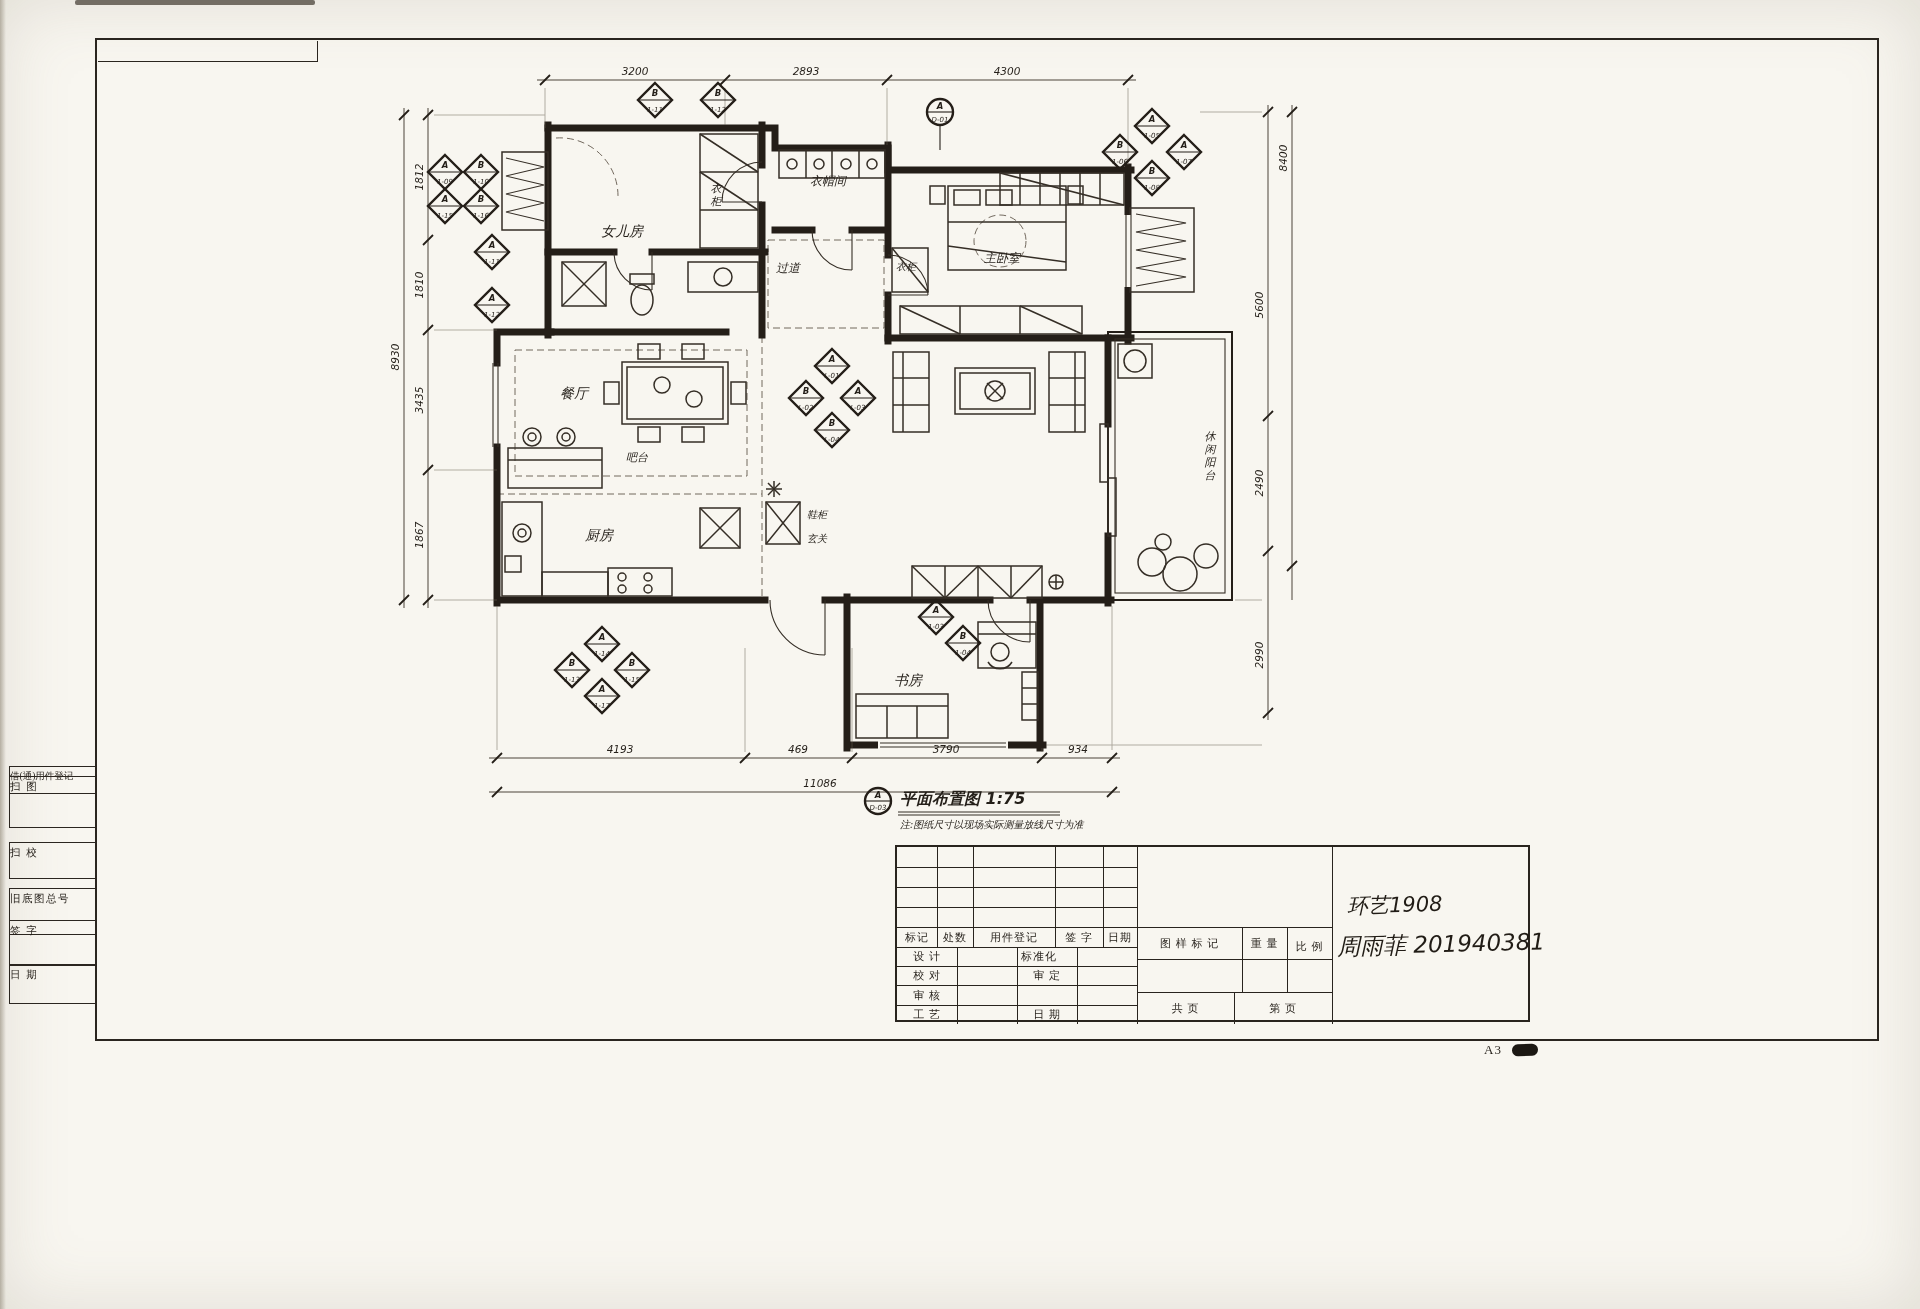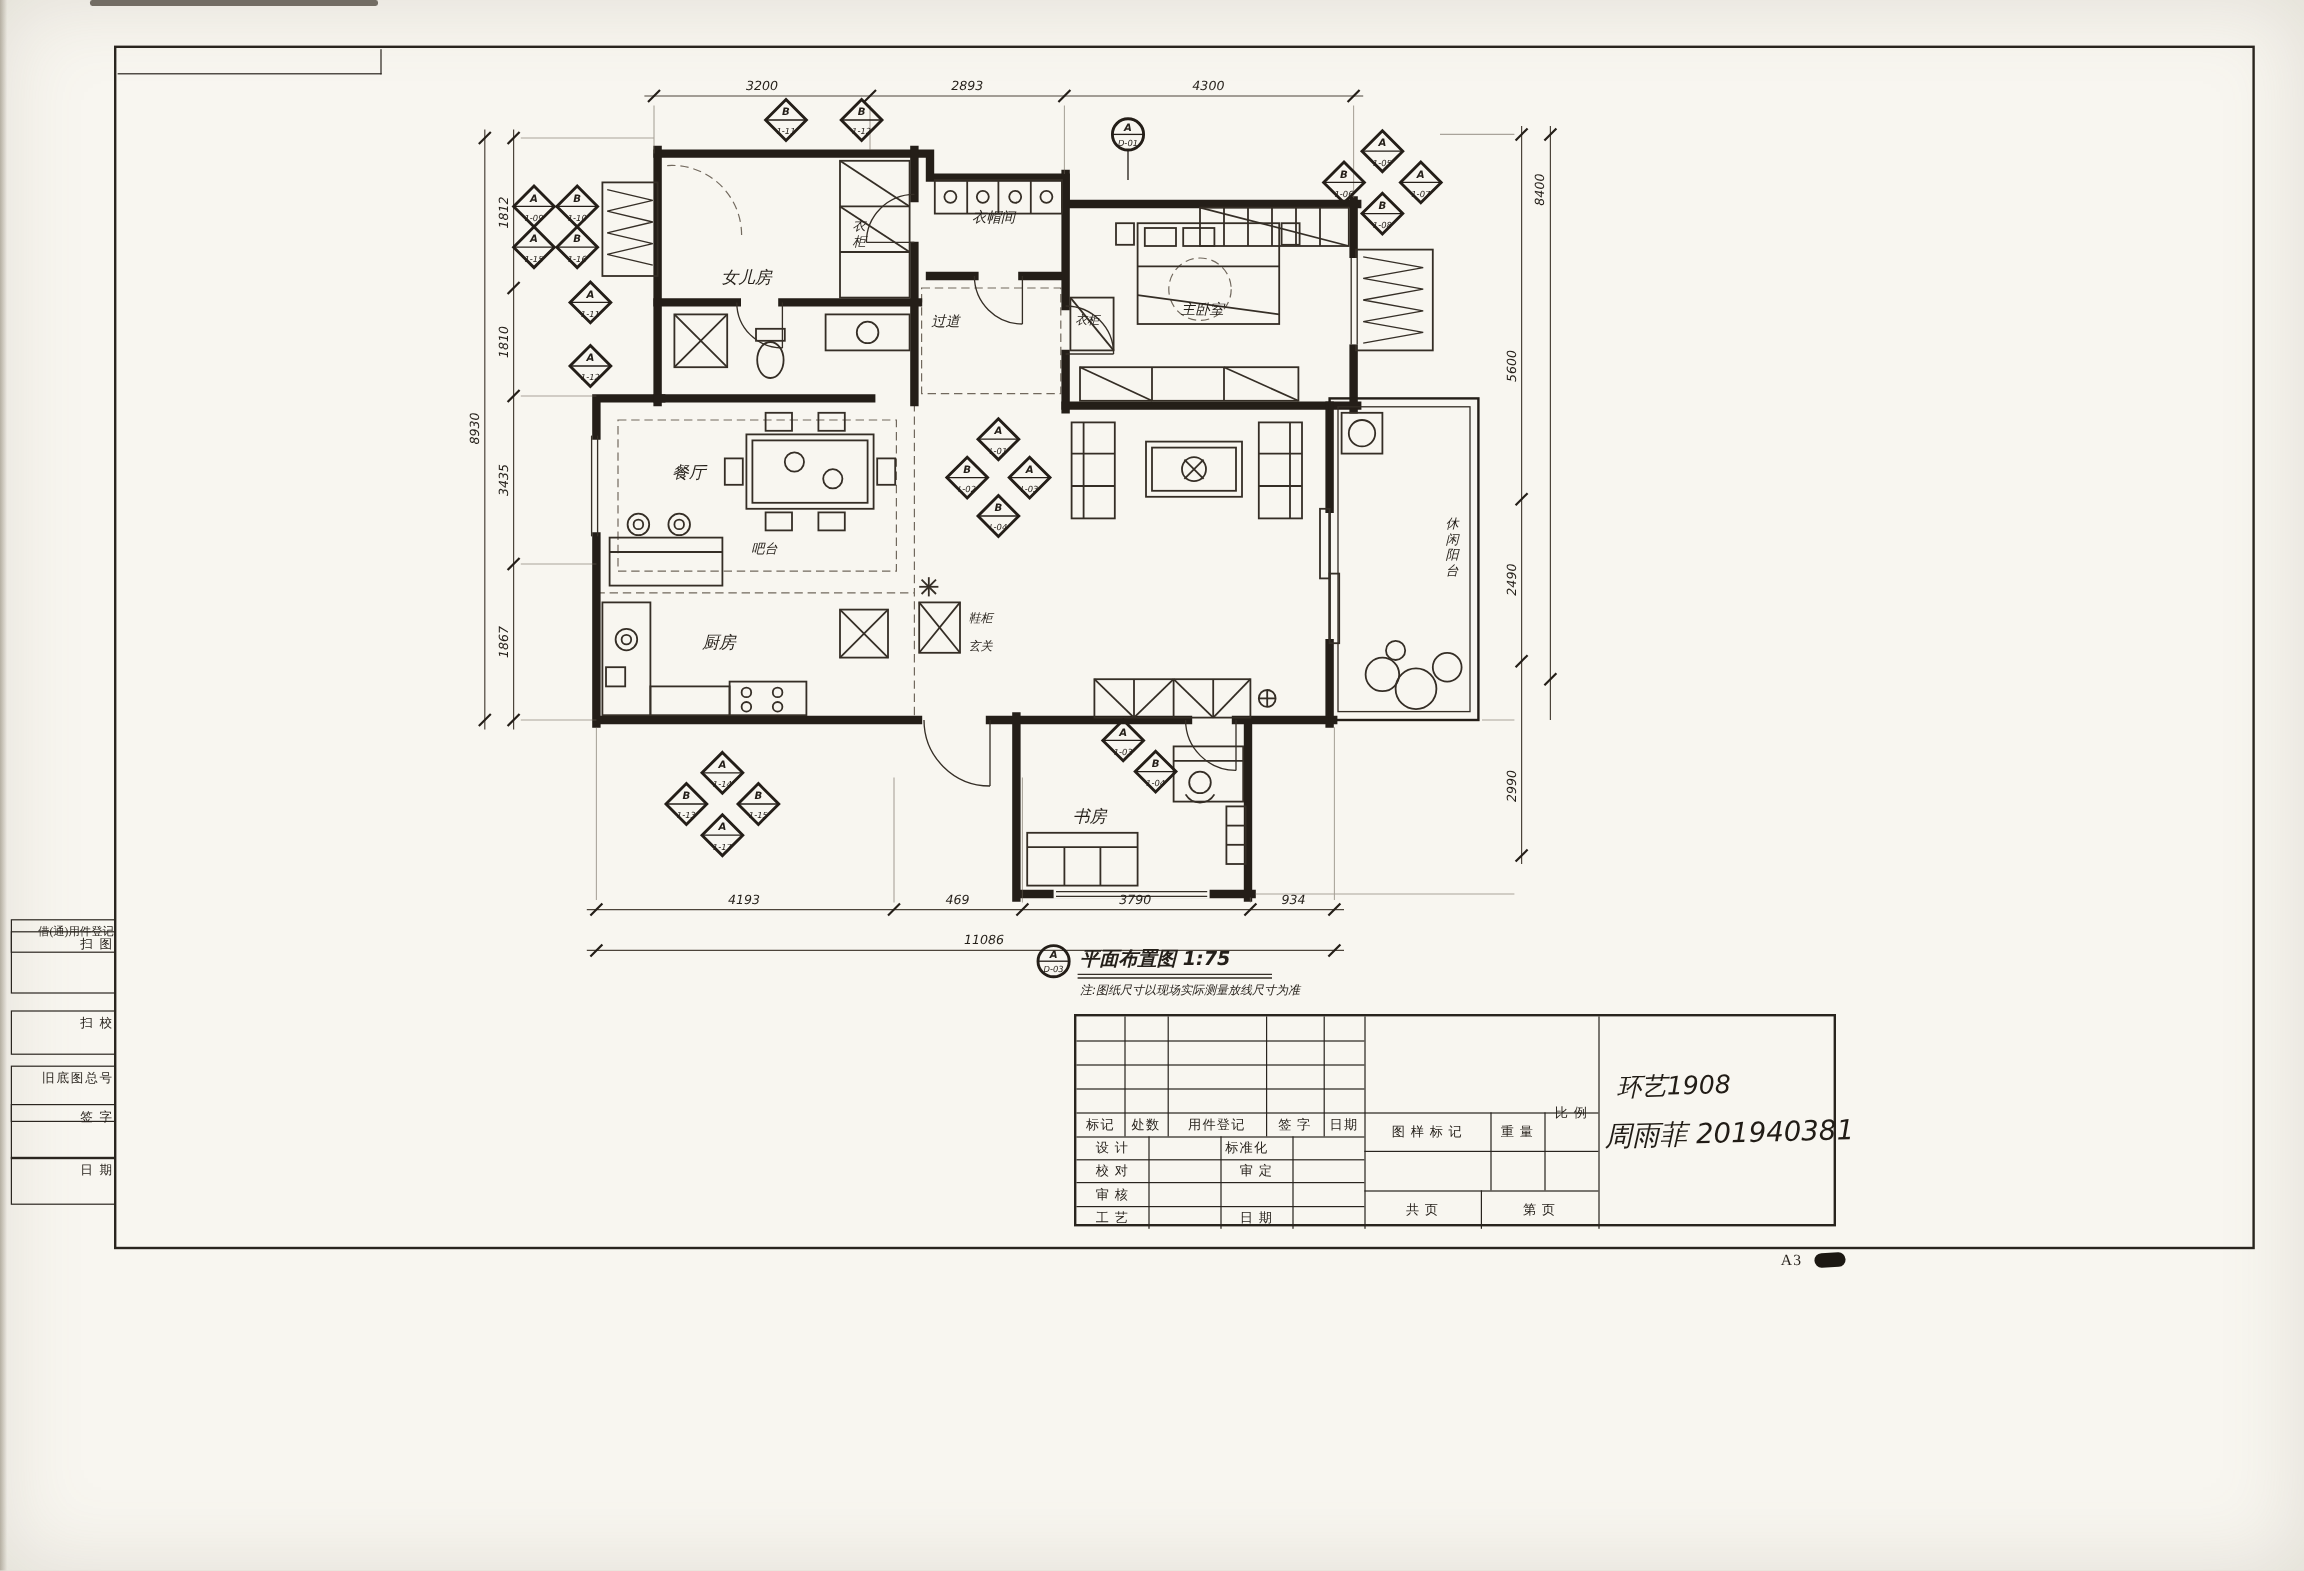--- a/index.html
+++ b/index.html
@@ -6,21 +6,21 @@
   html,body{background:#e6e2d8}
   body{font-family:"Liberation Serif",serif}
   .scan{position:relative;width:1920px;height:1309px;background:#f8f6f0;overflow:hidden;
         box-shadow:inset 0 0 70px rgba(120,110,90,.18)}
   .edge{position:absolute;left:0;top:0;width:6px;height:100%;
         background:linear-gradient(to right,#b5afa2,rgba(0,0,0,0));}
   .smudge{position:absolute;left:75px;top:0;width:240px;height:5px;background:#4a433a;border-radius:2px;opacity:.75}
   .frame{position:absolute;left:95px;top:38px;width:1784px;height:1003px;border:2.6px solid #2a251f}
   .corner-box{position:absolute;left:98px;top:41px;width:220px;height:21px;
         border-right:1.5px solid #2a251f;border-bottom:1.5px solid #2a251f}
-  .lp{position:absolute;left:9px;width:87px;border:1.6px solid #2b2620;text-align:right;
+  .lp{position:absolute;left:9px;width:87px;border:1.6px solid #2b2620;text-align:left;
       font-size:10.5px;letter-spacing:1.5px;color:#241f19;padding-top:3px;background:transparent}
   .lp0{font-size:9.5px;letter-spacing:0}
   svg{position:absolute;left:0;top:0}
   .wall{stroke:#241e18;stroke-width:7;fill:none;stroke-linecap:square}
   .thin{stroke:#352e26;stroke-width:1.5;fill:none}
   .thin2{stroke:#241e18;stroke-width:2;fill:none}
   .xtra{stroke:#352e26;stroke-width:1.1;fill:none}
   .dashed{stroke:#5a5044;stroke-width:1;fill:none;stroke-dasharray:7 4;opacity:.85}
   .ext{stroke:#6a6154;stroke-width:.9;fill:none;opacity:.55}
   .dim{stroke:#4c443a;stroke-width:1;fill:none}
@@ -525,21 +525,21 @@
     <div class="cell" style="left:0;top:100px;width:60px;height:19px">设  计</div>
     <div class="cell" style="left:112px;top:100px;width:60px;height:19px">标准化</div>
     <div class="cell" style="left:0;top:119px;width:60px;height:19px">校  对</div>
     <div class="cell" style="left:120px;top:119px;width:60px;height:19px">审  定</div>
     <div class="cell" style="left:0;top:138px;width:60px;height:20px">审  核</div>
     <div class="cell" style="left:0;top:158px;width:60px;height:19px">工  艺</div>
     <div class="cell" style="left:120px;top:158px;width:60px;height:19px">日  期</div>
 
     <div class="cell" style="left:240px;top:80px;width:105px;height:32px">图 样 标 记</div>
     <div class="cell" style="left:345px;top:80px;width:45px;height:32px">重 量</div>
-    <div class="cell" style="left:390px;top:64px;width:45px;height:32px">比 例</div>
+    <div class="cell" style="left:390px;top:83px;width:45px;height:32px">比 例</div>
 
     <div class="cell" style="left:240px;top:145px;width:97px;height:32px">共      页</div>
     <div class="cell" style="left:337px;top:145px;width:98px;height:32px">第      页</div>
 
     <div class="hand" style="left:450px;top:44px;font-size:21px">环艺1908</div>
     <div class="hand" style="left:440px;top:82px;font-size:23px">周雨菲  201940381</div>
   </div>
 
   <div class="a3">A3</div>
   <div class="blob"></div>

